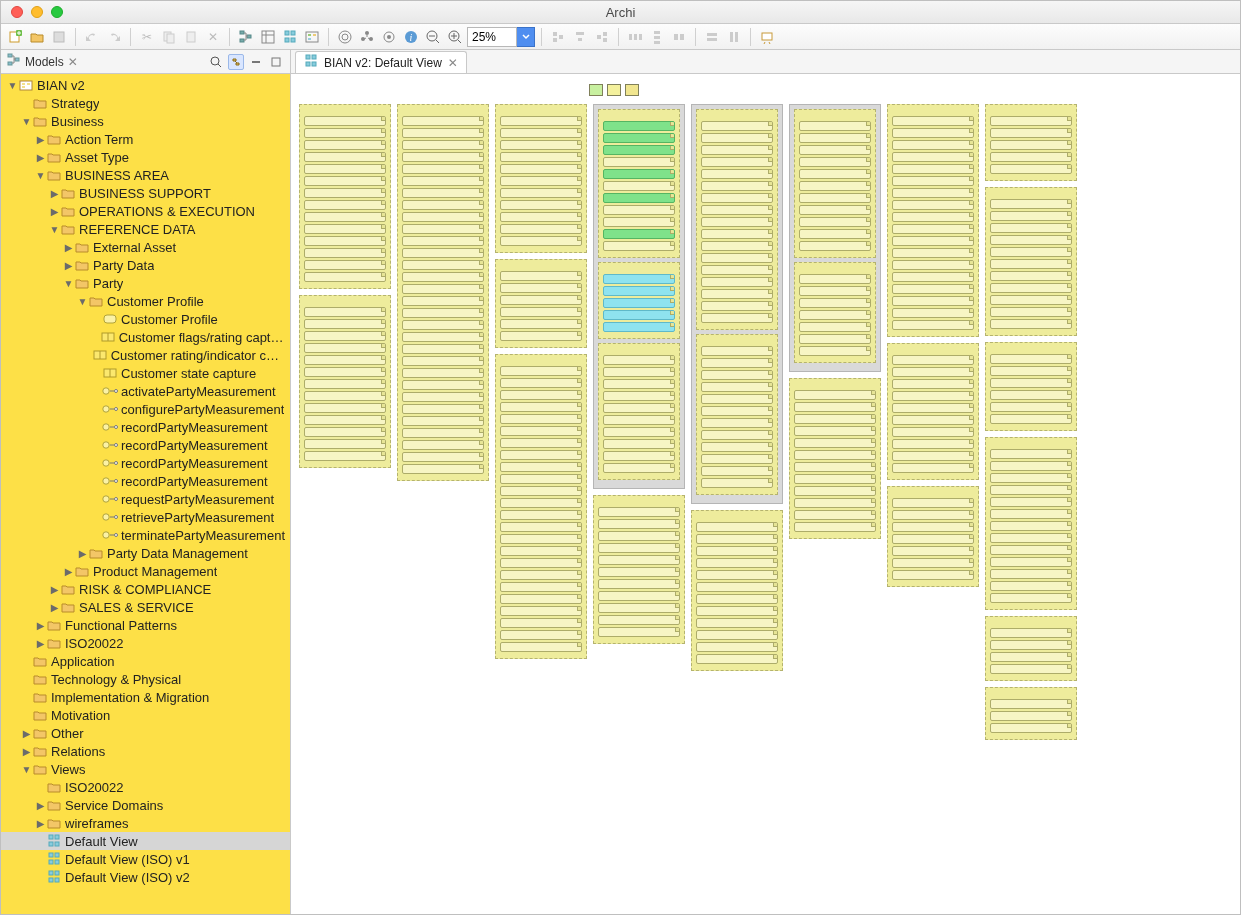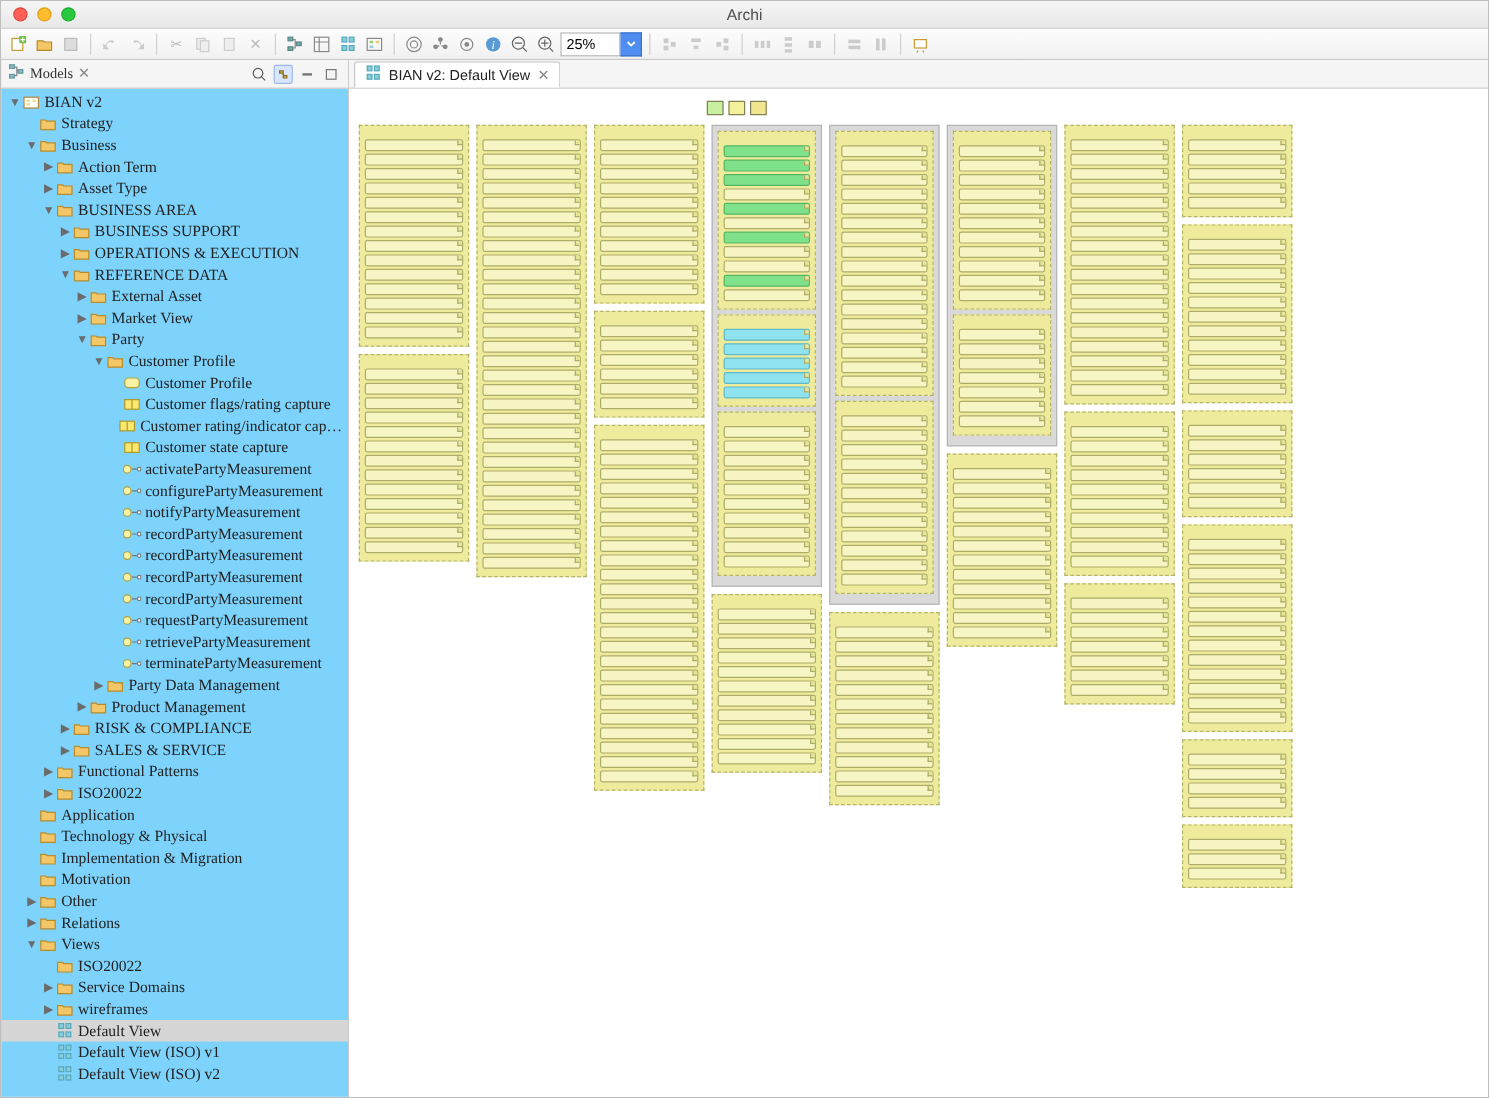--- a/index.html
+++ b/index.html
@@ -19,21 +19,21 @@
   .toolbar { height:26px; background:linear-gradient(#fdfdfd,#f1f1f1); border-bottom:1px solid #c9c9c9; display:flex; align-items:center; padding:0 4px; gap:2px; }
   .tb-btn { width:20px; height:20px; display:flex; align-items:center; justify-content:center; border-radius:3px; color:#555; }
   .tb-btn.dis { color:#bbb; }
   .tb-sep { width:1px; height:18px; background:#d0d0d0; margin:0 4px; }
   .zoom-sel { display:flex; align-items:center; }
   .zoom-sel input { width:50px; height:20px; border:1px solid #b8b8b8; font-size:12px; padding:0 4px; background:#fff; }
   .zoom-sel .dd { width:18px; height:20px; background:#4f8ef0; border:1px solid #3a72c9; border-left:none; display:flex; align-items:center; justify-content:center; color:#fff; }
 
   
   .split { flex:1; display:flex; min-height:0; }
-  .sidebar { width:290px; background:#7dd3fc; border-right:1px solid #c9c9c9; display:flex; flex-direction:column;font-family:Liberation Serif, serif; }
+  .sidebar { width:290px; background:#fde047; border-right:1px solid #c9c9c9; display:flex; flex-direction:column; }
   .view-tabs { height:24px; background:#f5f5f5; border-bottom:1px solid #c9c9c9; display:flex; align-items:center; padding:0 6px; gap:4px; }
   .view-tabs .lbl { font-size:12px; color:#333; }
   .view-tabs .x { color:#888; font-size:12px; }
   .view-tabs .spacer { flex:1; }
   .mini-btn { width:16px; height:16px; display:flex; align-items:center; justify-content:center; color:#555; border-radius:2px; }
   .mini-btn.active { background:#d9e6ff; border:1px solid #9bb8e8; }
 
   .tree { flex:1; overflow:hidden; padding:2px 0; font-size:13px; user-select:none;}
   .tree .row { display:flex; align-items:center; height:18px; padding-right:4px; white-space:nowrap; overflow:hidden; }
   .tree .row.sel { background:#d6d6d6; }
@@ -411,21 +411,21 @@
             <span class="txt">External Asset</span>
           </div>
           <div class="row">
             <span class="sp" style="width:62px"></span>
             <span class="tw">▶</span>
             <span class="ic">
               <svg width="14" height="14">
                 <path d="M1 4h4l1 1h7v7H1z" fill="#f3c667" stroke="#b88b2a"></path>
               </svg>
             </span>
-            <span class="txt">Market View</span>
+            <span class="txt">Party Data</span>
           </div>
           <div class="row">
             <span class="sp" style="width:62px"></span>
             <span class="tw">▼</span>
             <span class="ic">
               <svg width="14" height="14">
                 <path d="M1 4h4l1 1h7v7H1z" fill="#f3c667" stroke="#b88b2a"></path>
               </svg>
             </span>
             <span class="txt">Party</span>
@@ -499,32 +499,20 @@
             <span class="sp" style="width:90px"></span>
             <span class="tw"></span>
             <span class="ic">
               <svg width="16" height="10">
                 <circle cx="4" cy="5" r="3.2" fill="#fbf2a6" stroke="#b0a33a"></circle>
                 <line x1="8" y1="5" x2="12" y2="5" stroke="#777"></line>
                 <circle cx="14" cy="5" r="1.5" fill="#fff" stroke="#777"></circle>
               </svg>
             </span>
             <span class="txt">configurePartyMeasurement</span>
-          </div>
-          <div class="row">
-            <span class="sp" style="width:90px"></span>
-            <span class="tw"></span>
-            <span class="ic">
-              <svg width="16" height="10">
-                <circle cx="4" cy="5" r="3.2" fill="#fbf2a6" stroke="#b0a33a"></circle>
-                <line x1="8" y1="5" x2="12" y2="5" stroke="#777"></line>
-                <circle cx="14" cy="5" r="1.5" fill="#fff" stroke="#777"></circle>
-              </svg>
-            </span>
-            <span class="txt">notifyPartyMeasurement</span>
           </div>
           <div class="row">
             <span class="sp" style="width:90px"></span>
             <span class="tw"></span>
             <span class="ic">
               <svg width="16" height="10">
                 <circle cx="4" cy="5" r="3.2" fill="#fbf2a6" stroke="#b0a33a"></circle>
                 <line x1="8" y1="5" x2="12" y2="5" stroke="#777"></line>
                 <circle cx="14" cy="5" r="1.5" fill="#fff" stroke="#777"></circle>
               </svg>

